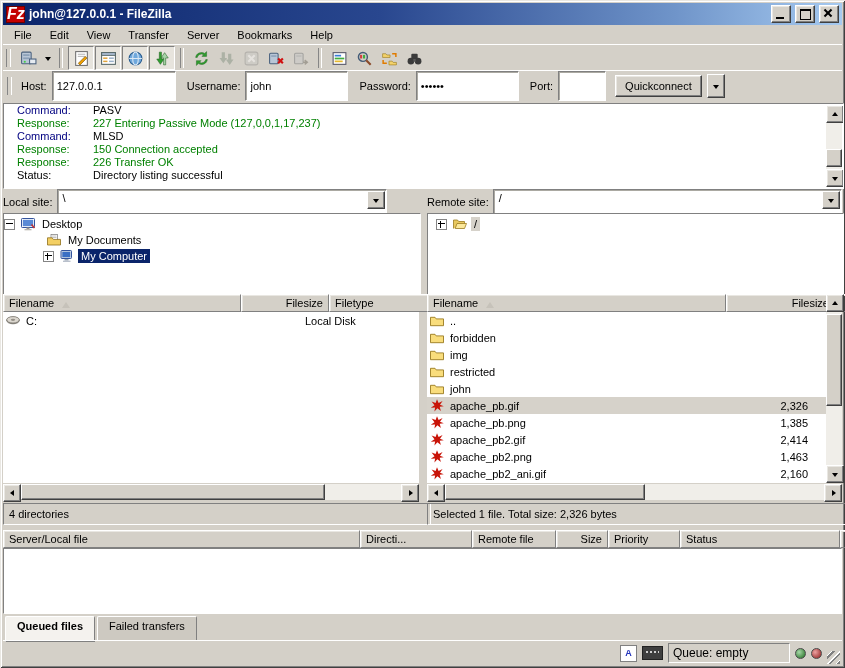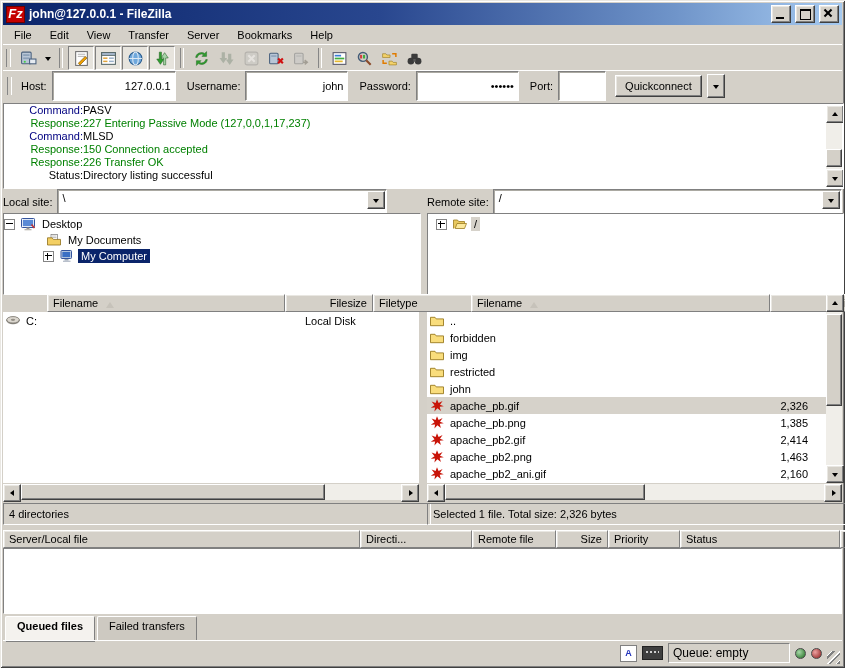--- a/index.html
+++ b/index.html
@@ -4,21 +4,21 @@
 <style>
   html,body{margin:0;padding:0;}
   body{width:845px;height:668px;overflow:hidden;background:#808080;
        font-family:"Liberation Sans","DejaVu Sans",sans-serif;font-size:11px;color:#000;}
   .win{position:absolute;top:0;left:0;width:845px;height:668px;background:#d4d0c8;
        box-shadow:inset 1px 1px 0 #e9e7e2, inset -1px -1px 0 #404040, inset 2px 2px 0 #fff, inset -2px -2px 0 #808080;}
   
   .titlebar{position:absolute;left:3px;top:3px;right:3px;height:22px;display:flex;align-items:center;gap:4px;
             padding:0 3px;background:linear-gradient(90deg,#0a246a 0%,#29478f 45%,#6f94c9 80%,#a6caf0 100%);}
   .fzlogo{width:17px;height:15px;background:#c40000;border:1px solid #6e0000;color:#fff;font-weight:bold;
-          font-style:italic;font-size:13px;line-height:14px;text-align:center;flex:none;}
+          font-style:italic;font-size:16px;line-height:14px;text-align:center;flex:none;}
   .wtitle{color:#fff;font-weight:bold;font-size:12px;flex:1;white-space:nowrap;}
   .tbtn{width:18px;height:16px;background:#d4d0c8;border:1px solid;border-color:#fff #404040 #404040 #fff;
         box-shadow:inset -1px -1px 0 #808080, inset 1px 1px 0 #e9e7e2;display:flex;align-items:center;justify-content:center;
         position:relative;flex:none;}
   .g-min{width:8px;height:2px;background:#000;position:absolute;bottom:3px;left:4px;}
   .g-max{width:9px;height:8px;border:1px solid #000;border-top:2px solid #000;}
   .g-x1,.g-x2{position:absolute;width:10px;height:2px;background:#000;top:6px;left:3px;}
   .g-x1{transform:rotate(45deg);} .g-x2{transform:rotate(-45deg);}
   
   .menubar{position:absolute;left:3px;top:25px;right:3px;height:19px;display:flex;align-items:center;padding-left:2px;}
@@ -30,36 +30,36 @@
   .tbut{width:24px;height:22px;display:flex;align-items:center;justify-content:center;flex:none;}
   .tbut.pressed{border:1px solid;border-color:#808080 #fff #fff #808080;background:#e7e4dd;}
   .tbut.dis svg{opacity:.40;filter:grayscale(85%);}
   .ddbut{width:13px;height:22px;display:flex;align-items:center;justify-content:center;flex:none;}
   .ic{width:17px;height:17px;}
   
   .qcbar{position:absolute;left:3px;top:70px;right:3px;height:30px;display:flex;align-items:center;gap:5px;
          padding-left:4px;border-top:1px solid #fff;}
   .qlabel{margin-left:6px;}
   .qinput{height:20px;background:#fff;border:1px solid;border-color:#808080 #fff #fff #808080;
-          box-shadow:inset 1px 1px 0 #aba9a2;padding:4px 4px;font:inherit;color:#000;text-align:right;}
+          box-shadow:inset 1px 1px 0 #aba9a2;padding:4px 4px;font:inherit;color:#000;}
   .qbtn{height:22px;padding:0 9px;background:#d4d0c8;border:1px solid;border-color:#fff #404040 #404040 #fff;
         box-shadow:inset -1px -1px 0 #808080, inset 1px 1px 0 #e9e7e2;font:inherit;margin-left:4px;}
   .qdrop{width:16px;height:22px;background:#d4d0c8;border:1px solid;border-color:#fff #404040 #404040 #fff;
          box-shadow:inset -1px -1px 0 #808080;display:flex;align-items:center;justify-content:center;}
   
   .tri-d{width:0;height:0;border:3px solid transparent;border-top:4px solid #000;margin-top:4px;}
   .tri-u{width:0;height:0;border:3px solid transparent;border-bottom:4px solid #000;margin-bottom:4px;}
   .tri-l{width:0;height:0;border:3px solid transparent;border-right:4px solid #000;margin-right:4px;}
   .tri-r{width:0;height:0;border:3px solid transparent;border-left:4px solid #000;margin-left:4px;}
   .sortup{width:0;height:0;border:4px solid transparent;border-bottom:6px solid #c6c2ba;margin-left:8px;}
   
   .logbox{position:absolute;left:3px;top:103px;width:839px;height:84px;background:#fff;border:1px solid;
           border-color:#808080 #fff #fff #808080;overflow:hidden;}
   .logline{display:flex;height:13px;line-height:13px;white-space:nowrap;}
-  .loglabel{width:76px;padding-left:3px;flex:none;text-align:right;}
+  .loglabel{width:76px;padding-left:13px;flex:none;}
   .k-command .loglabel{color:#000080;} .k-command .logtext{color:#000;}
   .k-response .loglabel,.k-response .logtext{color:#008000;}
   .k-status .loglabel,.k-status .logtext{color:#000;}
   
   .sbb{width:16px;height:16px;background:#d4d0c8;border:1px solid;border-color:#fff #404040 #404040 #fff;
        box-shadow:inset -1px -1px 0 #808080, inset 1px 1px 0 #e9e7e2;display:flex;align-items:center;justify-content:center;flex:none;}
   .sbtrack{background:#f0eee9;position:relative;}
   .sbthumb{background:#d4d0c8;border:1px solid;border-color:#fff #404040 #404040 #fff;
            box-shadow:inset -1px -1px 0 #808080;position:absolute;}
   
@@ -72,21 +72,21 @@
   .treebox{position:absolute;top:213px;height:78px;background:#fff;border:1px solid;
            border-color:#808080 #fff #fff #808080;padding-top:2px;overflow:hidden;}
   .trow{height:16px;display:flex;align-items:center;}
   .exp{width:9px;height:9px;background:#fff;border:1px solid #848484;position:relative;flex:none;}
   .exp::before{content:"";position:absolute;left:1px;right:1px;top:3px;height:1px;background:#000;}
   .exp.plus::after{content:"";position:absolute;top:1px;bottom:1px;left:3px;width:1px;background:#000;}
   .i16{width:16px;height:16px;flex:none;}
   .tlabel{padding:1px 3px;white-space:nowrap;}
   .tlabel.sel{background:#0a246a;color:#fff;}
   .tlabel.isel{background:#d6d2ca;}
-  .hdr{position:absolute;top:294px;height:18px;display:flex;background:#d4d0c8;margin-left:44px;}
+  .hdr{position:absolute;top:294px;height:18px;display:flex;background:#d4d0c8;}
   .hcell{border:1px solid;border-color:#fff #808080 #808080 #fff;box-shadow:inset 1px 1px 0 #e9e7e2;
          display:flex;align-items:center;padding:0 5px;flex:none;overflow:hidden;white-space:nowrap;}
   .hcell.rt{justify-content:flex-end;}
   .listbox{position:absolute;top:312px;height:171px;background:#fff;overflow:hidden;}
   .frow{height:17px;display:flex;align-items:center;position:relative;white-space:nowrap;}
   .frow.sel{background:#d6d2ca;}
   .fic{margin:0 5px 0 2px;}
   .fsize{position:absolute;right:18px;text-align:right;}
   .ftype{position:absolute;left:302px;}
   .hscroll{position:absolute;top:484px;height:16px;display:flex;}

